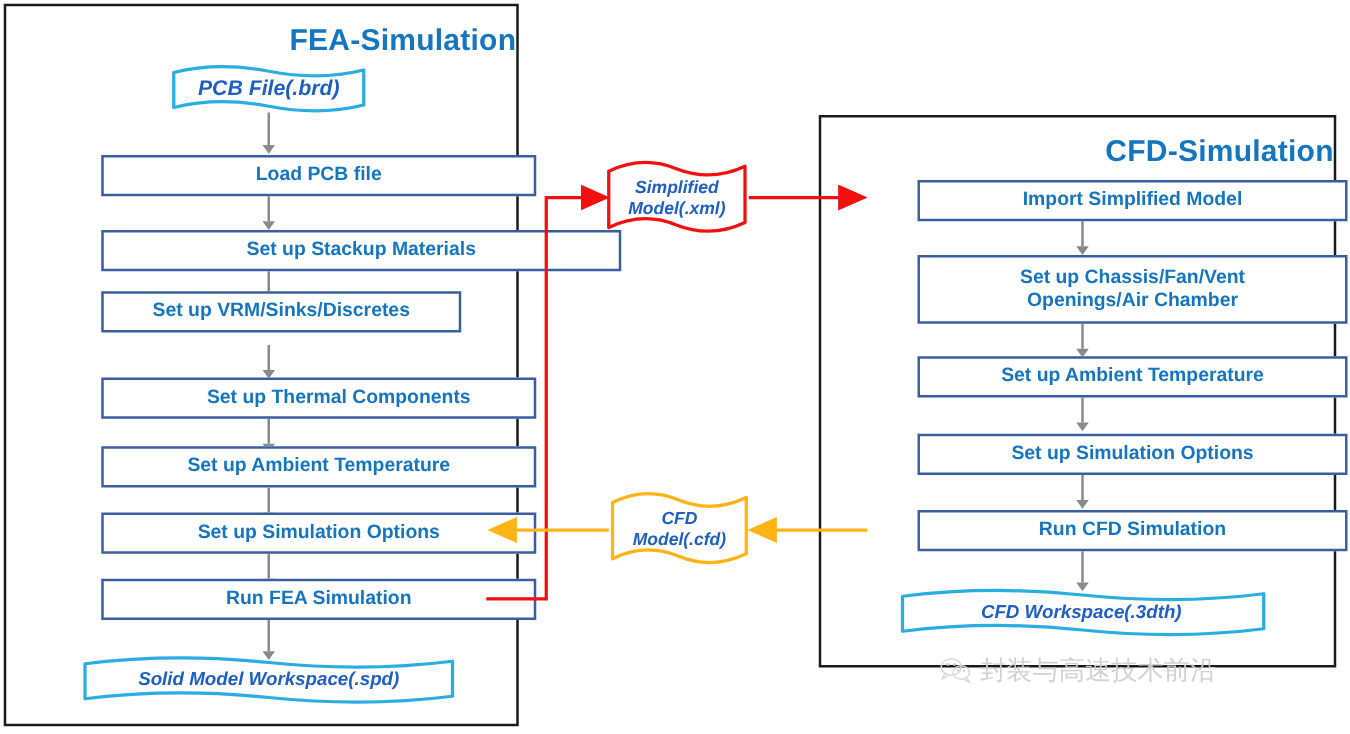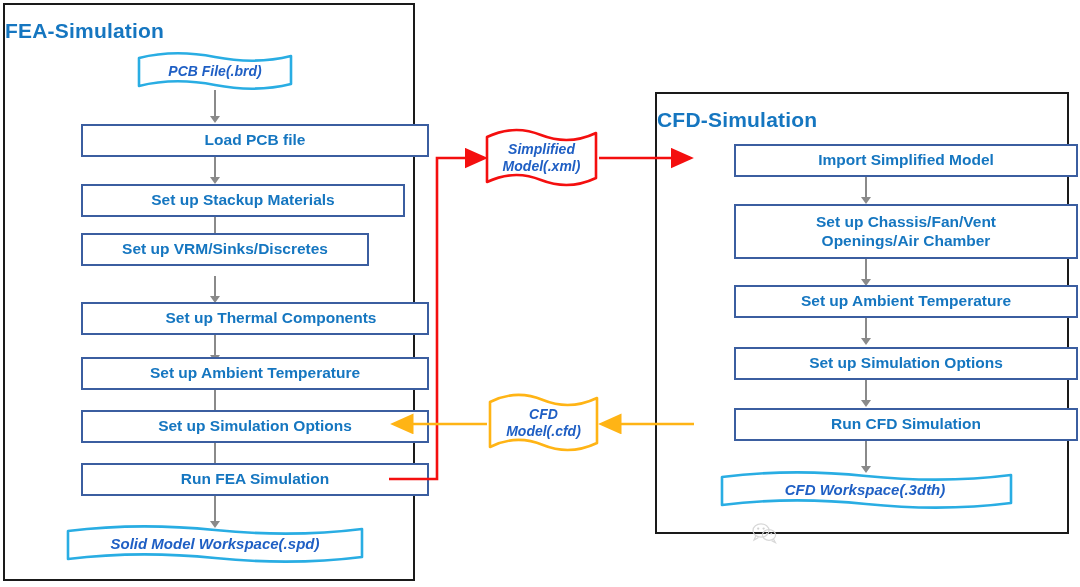--- a/index.html
+++ b/index.html
@@ -22,24 +22,24 @@
     border: 2.5px solid #1a1a1a;
     background: #ffffff;
     box-sizing: border-box;
   }
   #fea-panel  { left: 3px;   top: 3px;  width: 412px; height: 578px; }
   #cfd-panel  { left: 655px; top: 92px; width: 414px; height: 442px; }
 
   .panel-title {
     position: absolute;
     width: 100%;
-    text-align: left;
+    text-align: right;
     color: #1576c0;
     font-weight: bold;
-    font-size: 21px;
+    font-size: 24px;
     letter-spacing: 0.2px;
   }
   #fea-title { top: 14px; }
   #cfd-title { top: 14px; }
 
   
   .pbox {
     position: absolute;
     box-sizing: border-box;
     border: 2px solid #3b5ea0;
@@ -126,37 +126,37 @@
 <div id="canvas">
 
   <div class="panel" id="fea-panel">
     <div class="panel-title" id="fea-title">FEA-Simulation</div>
   </div>
 
   <div class="doc" id="fea-input-doc" style="left:137px; top:52px; width:156px; height:38px;">
     <svg width="156" height="38" viewBox="0 0 156 38" aria-hidden="true">
       <path d="M2,6 C26,0 52,0 78,5 C104,10 130,10 154,4 L154,32 C130,38 104,38 78,33 C52,28 26,28 2,34 Z" fill="#ffffff" stroke="#29ade3" stroke-width="2.6" stroke-linejoin="round"></path>
     </svg>
-    <div class="doclabel" style="font-size:14px;">PCB File(.brd)</div>
+    <div class="doclabel" style="font-size:17px;">PCB File(.brd)</div>
   </div>
 
   <div class="v-arrow" style="left:210px; top:90px; height:33px;">
     <div class="stem" style="height:26px;"></div>
       <div class="head" style="top:26px;"></div>
   </div>
 
   <div class="pbox" style="left:41px; top:124px; width:348px; height:33px;">
     <span>Load PCB file</span>
   </div>
   <div class="v-arrow" style="left:210px; top:157px; height:27px;">
     <div class="stem" style="height:20px;"></div>
       <div class="head" style="top:20px;"></div>
   </div>
 
-  <div class="pbox" style="left:41px; top:184px; width:324px; height:33px;">
+  <div class="pbox" style="left:41px; top:184px; width:416px; height:33px;">
     <span>Set up Stackup Materials</span>
   </div>
   <div class="v-arrow" style="left:210px; top:217px; height:27px;">
     <div class="stem" style="height:20px;"></div>
       <div class="head" style="top:20px;"></div>
   </div>
 
   <div class="pbox" style="left:41px; top:233px; width:288px; height:33px;">
     <span>Set up VRM/Sinks/Discretes</span>
   </div>
@@ -299,15 +299,16 @@
     <svg width="26" height="22" viewBox="0 0 26 22" aria-hidden="true">
       <ellipse cx="9" cy="8.5" rx="8" ry="6.6" fill="none" stroke="#d6d6d6" stroke-width="1.2"></ellipse>
       <path d="M4,13.5 L2,18 L6.5,15.5" fill="none" stroke="#d6d6d6" stroke-width="1.2"></path>
       <circle cx="6.2" cy="6.6" r="1.15" fill="#cfcfcf"></circle>
       <circle cx="11.6" cy="6.6" r="1.15" fill="#cfcfcf"></circle>
       <ellipse cx="17" cy="13" rx="6.6" ry="5.4" fill="none" stroke="#d6d6d6" stroke-width="1.2"></ellipse>
       <path d="M21.5,17 L23.4,20.6 L19.6,18.6" fill="none" stroke="#d6d6d6" stroke-width="1.2"></path>
       <circle cx="14.8" cy="11.6" r="0.95" fill="#cfcfcf"></circle>
       <circle cx="19.3" cy="11.6" r="0.95" fill="#cfcfcf"></circle>
     </svg>
+    <span>封装与高速技术前沿</span>
   </div>
 
 </div>
 
 </body></html>

